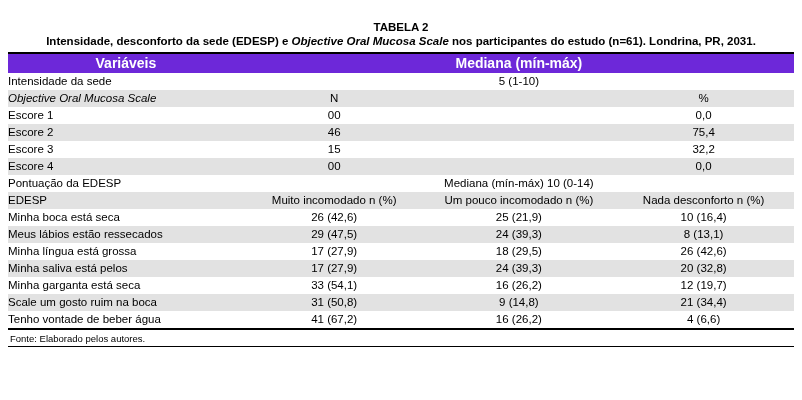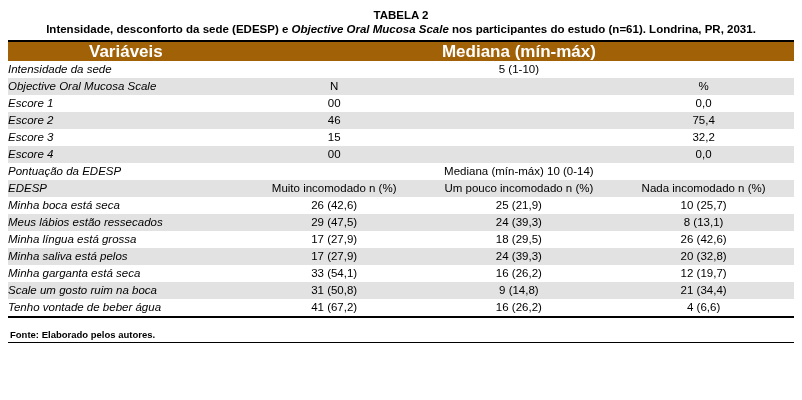--- a/index.html
+++ b/index.html
@@ -19,21 +19,21 @@
     height: 400px;
     box-sizing: border-box;
     padding: 4px 8px 0 8px;
     position: relative;
   }
   .caption {
     text-align: center;
     font-size: 11.5px;
     line-height: 14px;
     font-weight: bold;
-    margin: 4px 0 4px 0;
+    margin: 16px 0 4px 0;
   }
   .caption .label-line {
     display: block;
   }
   .caption .desc {
     display: block;
     padding: 0 6px;
   }
   .caption .ital {
     font-style: italic;
@@ -45,24 +45,24 @@
     font-size: 11.5px;
   }
   table.main td, table.main th {
     padding: 0;
     margin: 0;
   }
   .rule-top {
     border-top: 2px solid #000;
   }
   .hdr-row th {
-    background: #a16207;
+    background: #6d28d9;
     color: #ffffff;
     font-weight: bold;
-    font-size: 17px;
+    font-size: 14px;
     height: 19px;
     line-height: 19px;
     text-align: center;
     vertical-align: middle;
   }
   .band-row td {
     background: #e2e2e2;
   }
   .white-row td {
     background: #ffffff;
@@ -70,36 +70,35 @@
   .cell {
     height: 17px;
     line-height: 17px;
     vertical-align: middle;
     white-space: nowrap;
     overflow: hidden;
   }
   .left {
     text-align: left;
     padding-left: 10px;
-    font-style: italic;
   }
   .center {
     text-align: center;
   }
   .ital {
     font-style: italic;
   }
   .rule-bottom-thick {
     border-bottom: 2px solid #000;
     margin-left: 36px;
   }
   .source {
     font-size: 9.5px;
-    font-weight: bold;
-    margin-top: 11px;
+    font-weight: normal;
+    margin-top: 3px;
     padding-left: 2px;
   }
   .footer-rule {
     border-top: 1.5px solid #000;
     margin-top: 2px;
   }
 </style>
 </head>
 <body>
 
@@ -167,28 +166,28 @@
 
       <tr class="white-row">
         <td class="cell left">Pontuação da EDESP</td>
         <td class="cell center" colspan="3">Mediana (mín-máx) 10 (0-14)</td>
       </tr>
 
       <tr class="band-row">
         <td class="cell left">EDESP</td>
         <td class="cell center">Muito incomodado n (%)</td>
         <td class="cell center">Um pouco incomodado n (%)</td>
-        <td class="cell center">Nada incomodado n (%)</td>
+        <td class="cell center">Nada desconforto n (%)</td>
       </tr>
 
       <tr class="white-row">
         <td class="cell left">Minha boca está seca</td>
         <td class="cell center">26 (42,6)</td>
         <td class="cell center">25 (21,9)</td>
-        <td class="cell center">10 (25,7)</td>
+        <td class="cell center">10 (16,4)</td>
       </tr>
 
       <tr class="band-row">
         <td class="cell left">Meus lábios estão ressecados</td>
         <td class="cell center">29 (47,5)</td>
         <td class="cell center">24 (39,3)</td>
         <td class="cell center">8 (13,1)</td>
       </tr>
 
       <tr class="white-row">

